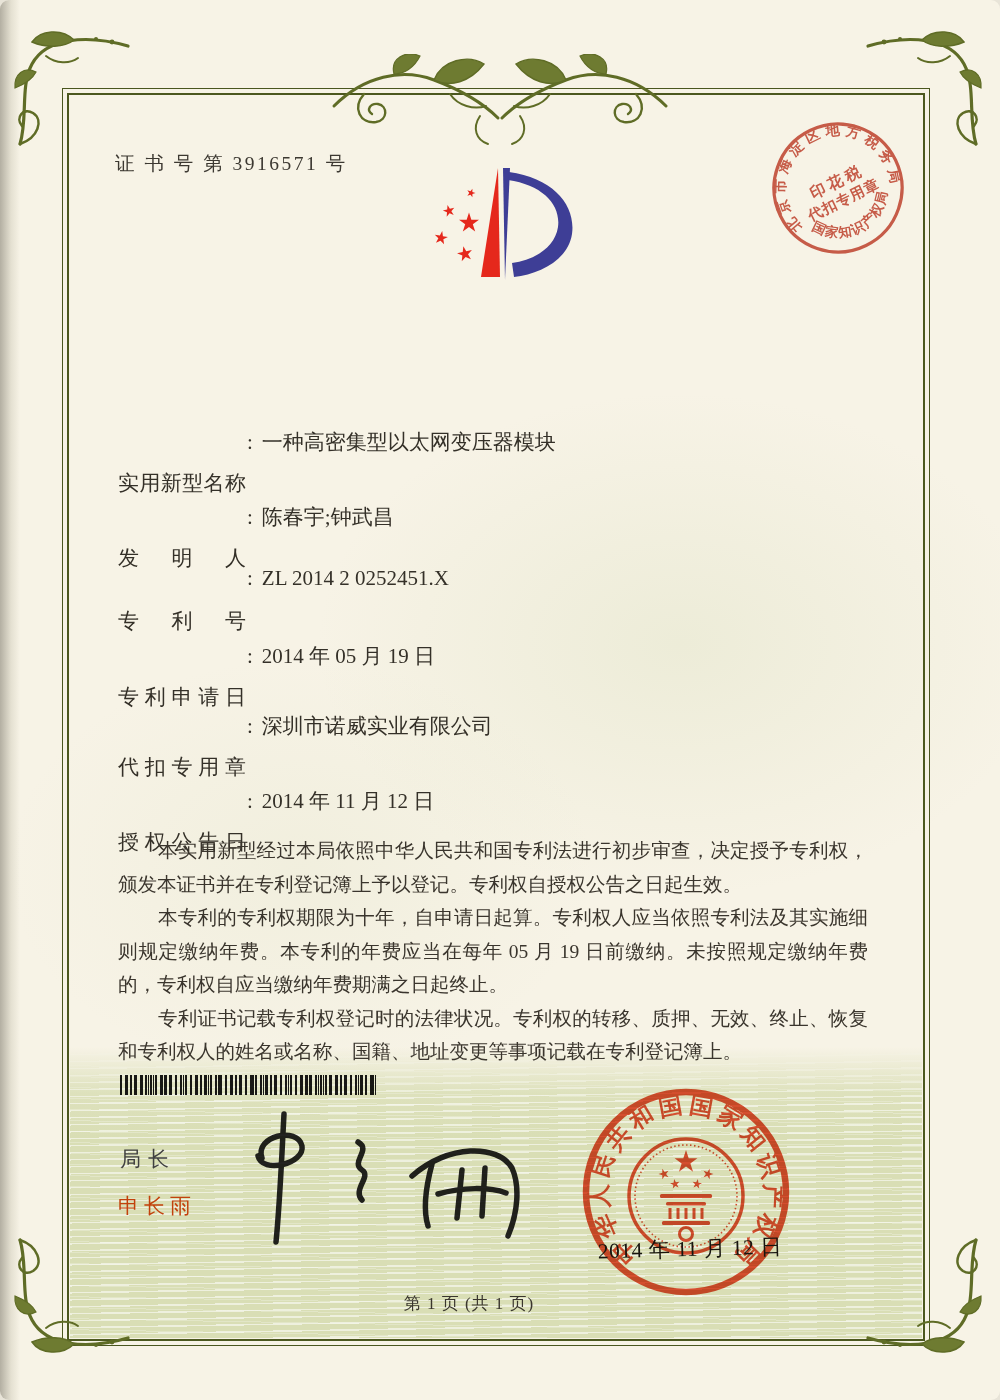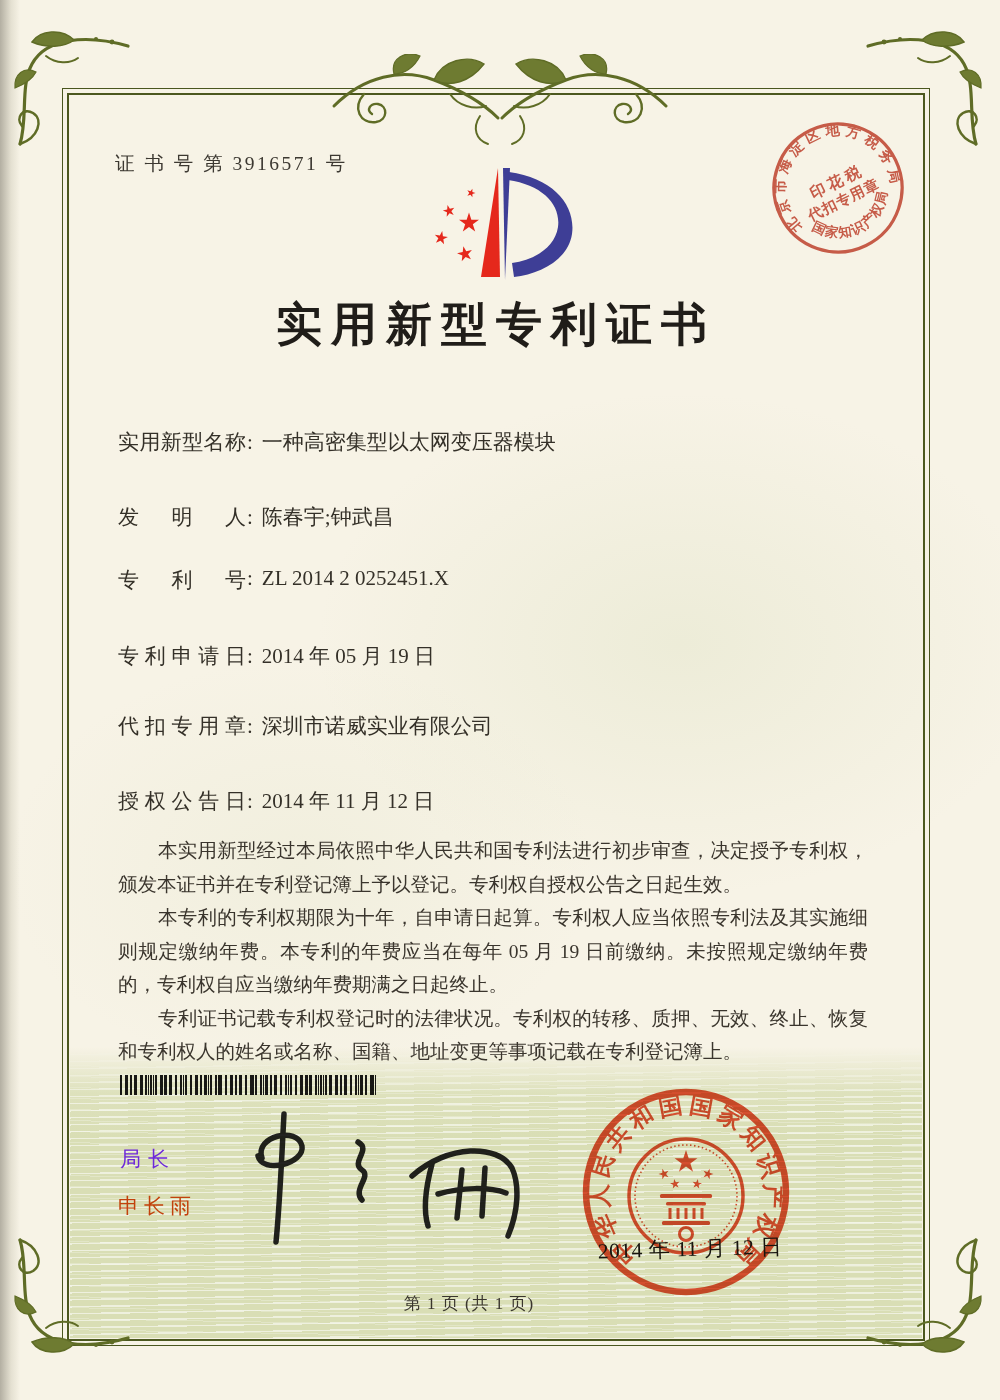--- a/index.html
+++ b/index.html
@@ -1,20 +1,21 @@
 <!DOCTYPE html>
 <html><head>
 <meta charset="utf-8">
 <style>
   html,body{margin:0;padding:0;background:#e8e4d8;}
   .page{
     position:relative;width:1000px;height:1400px;overflow:hidden;
     background:#f7f3e6;
     font-family:"Liberation Serif","DejaVu Serif",serif;
     color:#2f2b25;
+    border-radius:9px;
   }
   .page::before{ 
     content:'';position:absolute;left:0;top:0;bottom:0;width:20px;z-index:0;
     background:linear-gradient(90deg,#b3afa2,#e4e0d1 55%,rgba(228,224,209,0));
   }
   .page::after{ 
     content:'';position:absolute;inset:0;z-index:0;pointer-events:none;
     background:
       radial-gradient(520px 360px at 68% 46%, rgba(196,208,160,.20), rgba(196,208,160,0) 70%),
       radial-gradient(420px 300px at 30% 62%, rgba(200,210,165,.13), rgba(200,210,165,0) 70%);
@@ -57,36 +58,36 @@
   .fields{position:absolute;left:118px;top:428px;z-index:3;font-size:21px;color:#343028;}
   .field-row{position:absolute;left:0;white-space:nowrap;}
   .field-row:nth-child(1){top:0;}
   .field-row:nth-child(2){top:75px;}
   .field-row:nth-child(3){top:138px;}
   .field-row:nth-child(4){top:214px;font-family:Liberation Serif, serif;}
   .field-row:nth-child(5){top:284px;}
   .field-row:nth-child(6){top:359px;}
   .field-label{
     display:inline-block;width:128px;vertical-align:top;
-    text-align:justify;text-align-last:justify;text-justify:inter-character;
+    text-align:justify;text-align-last:justify;text-justify:inter-character;margin-top:41px;
   }
   .field-colon{display:inline-block;margin:0 9px 0 1px;}
   .paras{
     position:absolute;left:118px;right:132px;top:834px;z-index:3;
     font-size:19.5px;line-height:33.5px;text-align:justify;color:#3a352d;
   }
   .paras p{margin:0;text-indent:2.05em;}
   .barcode{
     position:absolute;left:120px;top:1075px;width:256px;height:20px;z-index:3;mix-blend-mode:multiply;
     background:
       repeating-linear-gradient(90deg,#1a1a1a 0 2px,rgba(0,0,0,0) 2px 5px),
       repeating-linear-gradient(90deg,#1a1a1a 0 1px,rgba(0,0,0,0) 1px 7px),
       repeating-linear-gradient(90deg,#1a1a1a 0 1px,rgba(0,0,0,0) 1px 11px);
   }
-  .commissioner-title{position:absolute;left:120px;top:1145px;z-index:3;font-size:21px;letter-spacing:7px;color:#6d28d9;}
+  .commissioner-title{position:absolute;left:120px;top:1145px;z-index:3;font-size:21px;letter-spacing:7px;color:#404040;}
   .commissioner-name{position:absolute;left:118px;top:1192px;z-index:3;font-size:21px;letter-spacing:5px;color:#c2410c;}
   .signature{position:absolute;left:200px;top:1106px;z-index:3;mix-blend-mode:multiply;}
   .seal{position:absolute;left:576px;top:1082px;z-index:3;mix-blend-mode:multiply;}
   .seal-date{
     position:absolute;left:584px;top:1234px;width:212px;z-index:4;text-align:center;
     font-size:21.5px;color:#17150f;letter-spacing:.5px;transform:rotate(-1.5deg);white-space:nowrap;
   }
   .footer-page{
     position:absolute;left:78px;right:140px;top:1292px;z-index:3;text-align:center;
     font-size:17px;color:#3a362e;letter-spacing:1px;
@@ -170,21 +171,20 @@
       <use href="#starP" transform="translate(39,88) scale(0.70) rotate(10)"></use>
       <use href="#starP" transform="translate(63,104) scale(0.80) rotate(-12)"></use>
       <path d="M96,18 L98,127 L79,127 Z"></path>
     </g>
     <g fill="#3e3e96">
       <path d="M101,18 L108,18 L103,130 Z"></path>
       <path d="M107,22 C152,28 174,56 170,84 C166,110 138,124 112,127 L110,113 C133,110 153,97 156,77 C159,55 141,35 106,30 Z"></path>
     </g>
   </svg>
 
-  <h1 class="title">实用新型专利证书</h1>
 
   <div class="fields">
     <div class="field-row">
       <span class="field-label">实用新型名称</span><span class="field-colon">:</span><span class="field-value">一种高密集型以太网变压器模块</span>
     </div>
     <div class="field-row">
       <span class="field-label">发明人</span><span class="field-colon">:</span><span class="field-value">陈春宇;钟武昌</span>
     </div>
     <div class="field-row">
       <span class="field-label">专利号</span><span class="field-colon">:</span><span class="field-value">ZL 2014 2 0252451.X</span>

